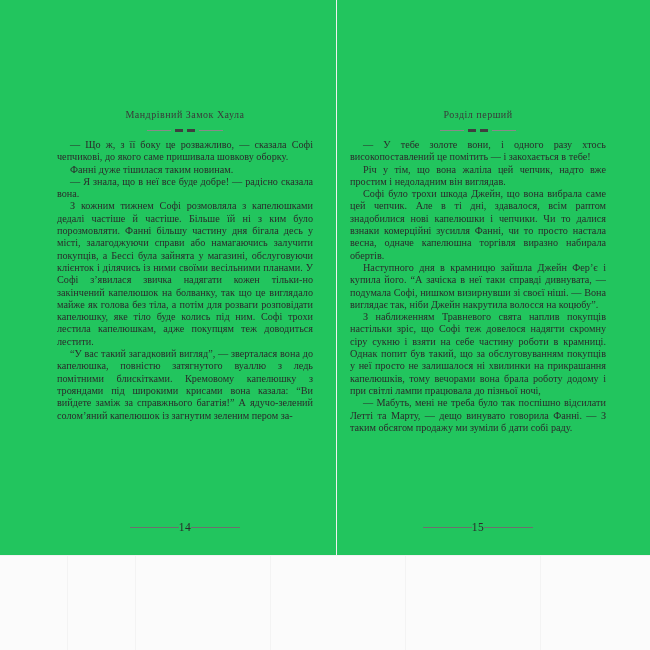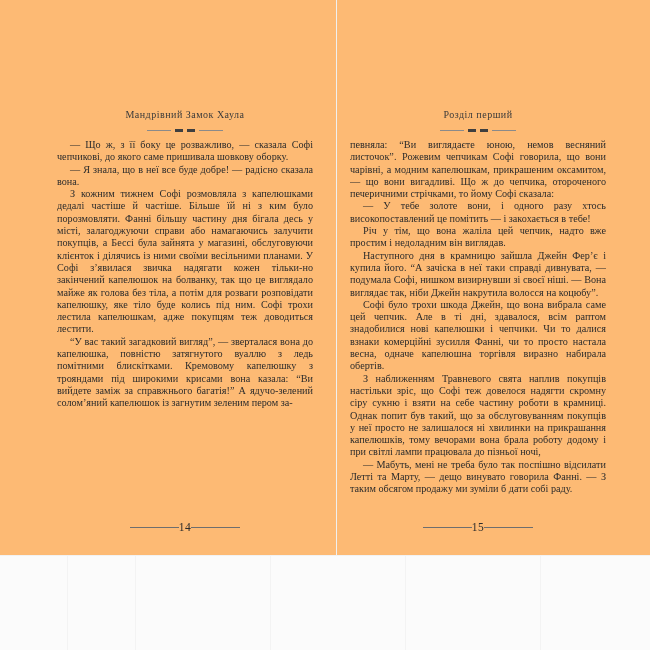--- a/index.html
+++ b/index.html
@@ -6,21 +6,21 @@
   html, body { width: 650px; height: 650px; }
   body {
     font-family: "Liberation Serif", "DejaVu Serif", serif;
     background: #fdfdfd;
     overflow: hidden;
   }
   .canvas {
     position: relative;
     width: 650px;
     height: 650px;
-    background: #fdba74;
+    background: #22c55e;
   }
   .page {
     position: absolute;
     top: 0;
     width: 256px;
     height: 555px;
   }
   .page.left  { left: 57px; }
   .page.right { left: 350px; }
 
@@ -119,20 +119,21 @@
   <div class="page left">
     <div class="running-head">Мандрівний Замок Хаула</div>
     <div class="ornament">
       <span class="orn-line"></span>
       <span class="orn-bar"></span>
       <span class="orn-bar"></span>
       <span class="orn-line"></span>
     </div>
     <div class="page-body">
       <p>— Що ж, з її боку це розважливо, — сказала Софі чепчикові, до якого саме пришивала шовкову оборку.</p>
+      <p>Фанні дуже тішилася таким новинам.</p>
       <p>— Я знала, що в неї все буде добре! — радісно сказала вона.</p>
       <p>З кожним тижнем Софі розмовляла з капелюшками дедалі частіше й частіше. Більше їй ні з ким було порозмовляти. Фанні більшу частину дня бігала десь у місті, залагоджуючи справи або намагаючись залучити покупців, а Бессі була зайнята у магазині, обслуговуючи клієнток і ділячись із ними своїми весільними планами. У Софі з’явилася звичка надягати кожен тільки-но закінчений капелюшок на болванку, так що це виглядало майже як голова без тіла, а потім для розваги розповідати капелюшку, яке тіло буде колись під ним. Софі трохи лестила капелюшкам, адже покупцям теж доводиться лестити.</p>
       <p>“У вас такий загадковий вигляд”, — зверталася вона до капелюшка, повністю затягнутого вуаллю з ледь помітними блискітками. Кремовому капелюшку з трояндами під широкими крисами вона казала: “Ви вийдете заміж за справжнього багатія!” А ядучо-зелений солом’яний капелюшок із загнутим зеленим пером за-</p>
     </div>
     <div class="pagenum-row">
       <span class="pn-line-long"></span>
       <span class="pn-line-short"></span>
       <span class="pn">14</span>
       <span class="pn-line-short"></span>
       <span class="pn-line-long"></span>
@@ -143,25 +144,24 @@
 
   <div class="page right">
     <div class="running-head">Розділ перший</div>
     <div class="ornament">
       <span class="orn-line"></span>
       <span class="orn-bar"></span>
       <span class="orn-bar"></span>
       <span class="orn-line"></span>
     </div>
     <div class="page-body">
-      <p class="continued">певняла: “Ви виглядаєте юною, немов весняний листочок”. Рожевим чепчикам Софі говорила, що вони чарівні, а модним капелюшкам, прикрашеним оксамитом, — що вони вигадливі. Що ж до чепчика, отороченого печеричними стрічками, то йому Софі сказала:</p>
       <p>— У тебе золоте вони, і одного разу хтось високопоставлений це помітить — і закохається в тебе!</p>
       <p>Річ у тім, що вона жаліла цей чепчик, надто вже простим і недоладним він виглядав.</p>
+      <p>Софі було трохи шкода Джейн, що вона вибрала саме цей чепчик. Але в ті дні, здавалося, всім раптом знадобилися нові капелюшки і чепчики. Чи то далися взнаки комерційні зусилля Фанні, чи то просто настала весна, одначе капелюшна торгівля виразно набирала обертів.</p>
       <p>Наступного дня в крамницю зайшла Джейн Фер’є і купила його. “А зачіска в неї таки справді дивнувата, — подумала Софі, нишком визирнувши зі своєї ніші. — Вона виглядає так, ніби Джейн накрутила волосся на коцюбу”.</p>
-      <p>Софі було трохи шкода Джейн, що вона вибрала саме цей чепчик. Але в ті дні, здавалося, всім раптом знадобилися нові капелюшки і чепчики. Чи то далися взнаки комерційні зусилля Фанні, чи то просто настала весна, одначе капелюшна торгівля виразно набирала обертів.</p>
       <p>З наближенням Травневого свята наплив покупців настільки зріс, що Софі теж довелося надягти скромну сіру сукню і взяти на себе частину роботи в крамниці. Однак попит був такий, що за обслуговуванням покупців у неї просто не залишалося ні хвилинки на прикрашання капелюшків, тому вечорами вона брала роботу додому і при світлі лампи працювала до пізньої ночі,</p>
       <p>— Мабуть, мені не треба було так поспішно відсилати Летті та Марту, — дещо винувато говорила Фанні. — З таким обсягом продажу ми зуміли б дати собі раду.</p>
     </div>
     <div class="pagenum-row">
       <span class="pn-line-long"></span>
       <span class="pn-line-short"></span>
       <span class="pn">15</span>
       <span class="pn-line-short"></span>
       <span class="pn-line-long"></span>
     </div>

